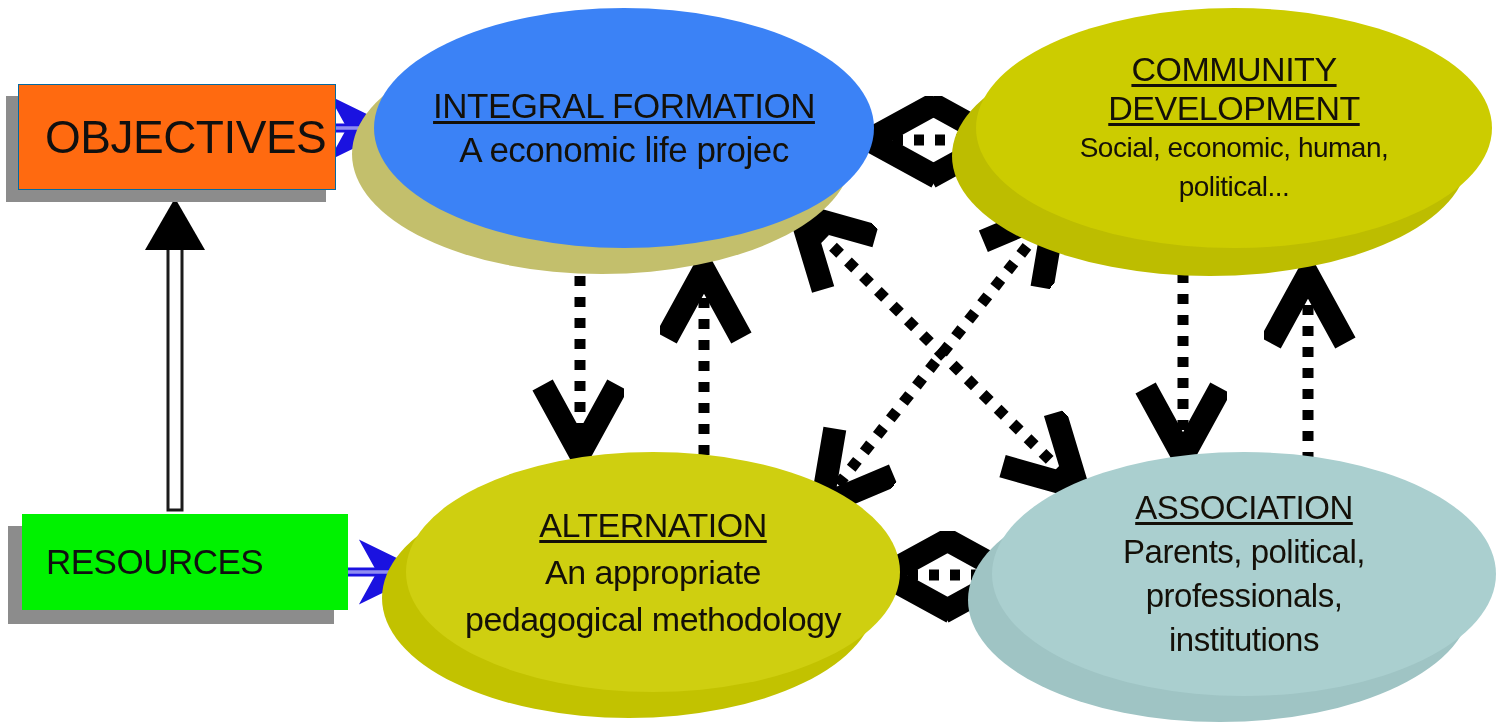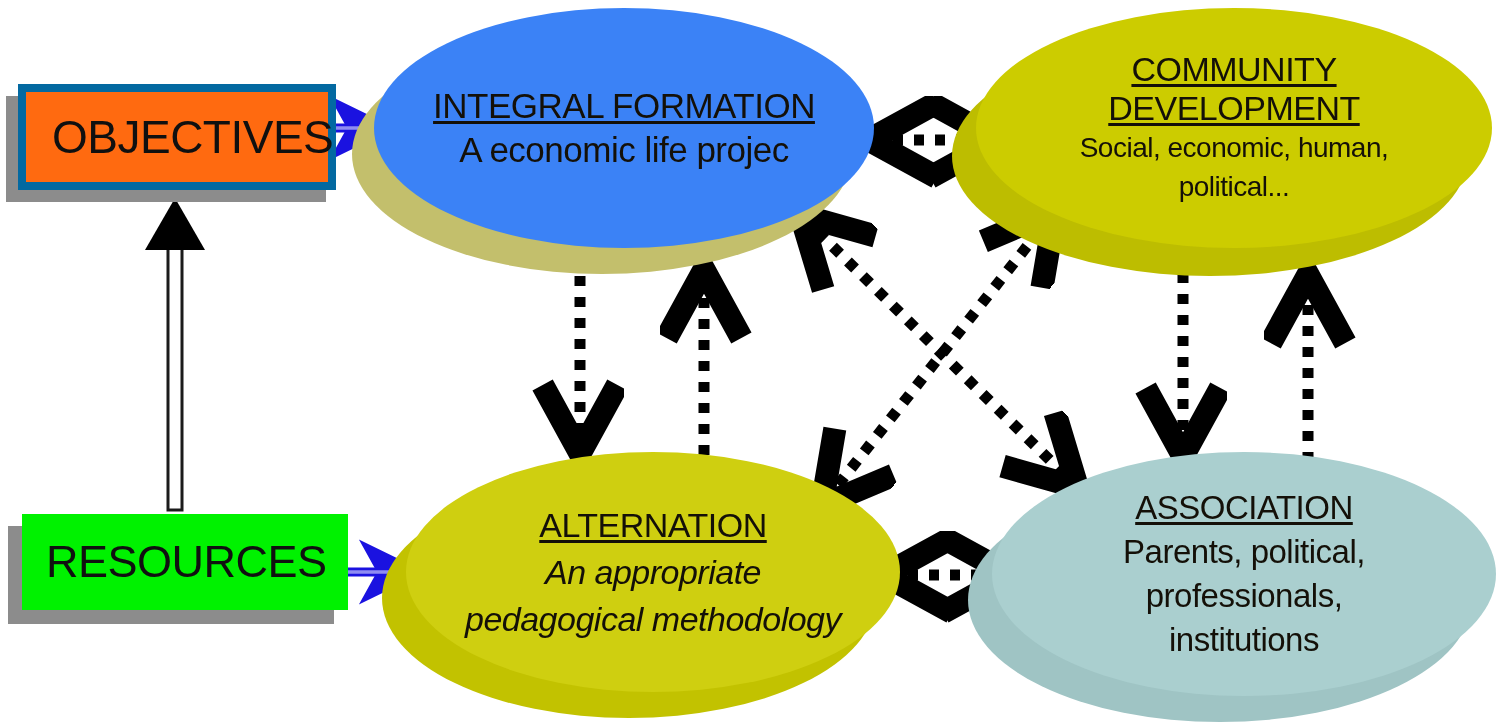--- a/index.html
+++ b/index.html
@@ -47,41 +47,41 @@
     color: #101010;
     white-space: nowrap;
     letter-spacing: -0.5px;
   }
 
   
   #box-objectives {
     left: 18px;  top: 84px;
     width: 318px; height: 106px;
     background: #FF6A10;
-    border: 8px solid #0369a1;
+    border: 1px solid #0369a1;
     text-align: center;
   }
   #box-objectives .box-label {
     font-size: 46px;
     padding-left: 26px;
   }
   #shadow-objectives {
     left: 6px; top: 96px;
     width: 320px; height: 106px;
   }
 
   
   #box-resources {
     left: 22px; top: 514px;
     width: 326px; height: 96px;
     background: #00F200;
     border: none;
   }
   #box-resources .box-label {
-    font-size: 45px;
+    font-size: 35px;
     padding-left: 24px;
   }
   #shadow-resources {
     left: 8px; top: 526px;
     width: 326px; height: 98px;
   }
 
   
   .node {
     position: absolute;
@@ -129,21 +129,21 @@
                                 padding: 0 42px; }
   #node-community .node-title { font-size: 34px; line-height: 39px; }
   #node-community .node-sub   { font-size: 28px; line-height: 39px; }
 
   
   #node-alternation { left: 382px; top: 452px; width: 518px; height: 268px; }
   #node-alternation .disc-back  { left: 0px;  top: 26px; width: 494px; height: 240px; background:#c2c200; }
   #node-alternation .disc-front { left: 24px; top: 0px;  width: 494px; height: 240px; background:#cfcf10;
                                   padding: 0 16px; }
   #node-alternation .node-title { font-size: 34px; line-height: 47px; }
-  #node-alternation .node-sub   { font-size: 34px; line-height: 47px; white-space: nowrap; font-style: italic; }
+  #node-alternation .node-sub   { font-size: 34px; line-height: 47px; white-space: nowrap; }
 
   
   #node-association { left: 968px; top: 452px; width: 528px; height: 272px; }
   #node-association .disc-back  { left: 0px;  top: 26px; width: 504px; height: 244px; background:#9fc4c4; }
   #node-association .disc-front { left: 24px; top: 0px;  width: 504px; height: 244px; background:#aacfcf;
                                   padding: 0 30px; }
   #node-association .node-title { font-size: 33px; line-height: 44px; }
   #node-association .node-sub   { font-size: 33px; line-height: 44px; white-space: nowrap; }
 
   .hit {

